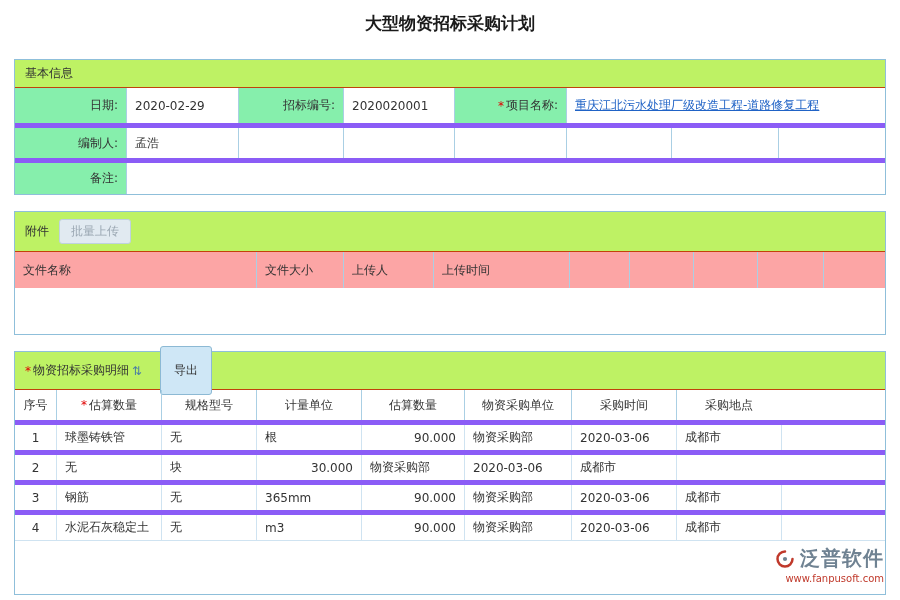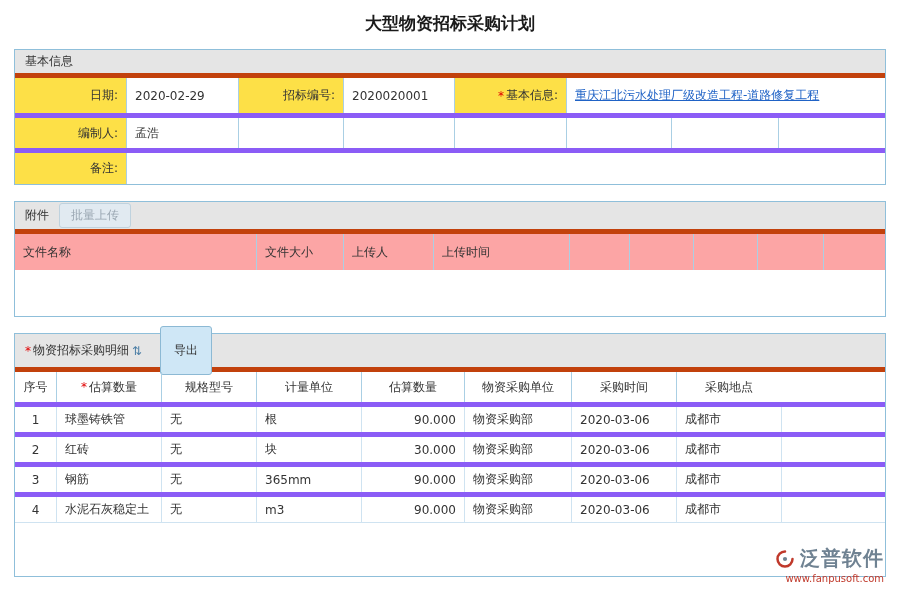--- a/index.html
+++ b/index.html
@@ -3,41 +3,41 @@
 <meta charset="utf-8">
 <style>
   * { box-sizing: border-box; margin: 0; padding: 0; }
   html,body { width: 900px; height: 600px; background: #fff; overflow: hidden; }
   body {
     font-family: "DejaVu Sans", "Liberation Sans", sans-serif;
     font-size: 12px; color: #333; position: relative;
   }
   .page-title {
     text-align: center; font-size: 17px; font-weight: bold; color: #1a1a1a;
-    padding: 12px 0 14px;
+    padding: 12px 0 24px;
   }
   .section { margin: 0 14px 16px; border: 1px solid #8fbfda; background: #fff; }
   .sec-bar {
-    background: #e5e5e5; display: flex; align-items: center;
-    padding: 0 10px; border-bottom: 5px solid #c2410c; gap: 10px;
+    background: #bef264; display: flex; align-items: center;
+    padding: 0 10px; border-bottom: 1px solid #c2410c; gap: 10px;
   }
   .sec-bar.basic { height: 28px; }
-  .sec-bar.attach { height: 32px; }
+  .sec-bar.attach { height: 40px; }
   .sec-bar.detail { height: 38px; }
 
   
   .grid-row { display: grid; }
   .grid-row + .grid-row { border-top: 5px solid #8b5cf6; }
   .cell {
     display: flex; align-items: center; padding: 0 8px;
     border-left: 1px solid #aacfe4; min-width: 0; overflow: hidden;
     white-space: nowrap;
   }
   .cell:first-child { border-left: none; }
-  .lbl { background: #fde047; justify-content: flex-end; text-align: left; }
+  .lbl { background: #86efac; justify-content: flex-end; text-align: left; }
 
   
   .bi-row1 { grid-template-columns: 111px 112px 105px 111px 112px 1fr; height: 35px; }
   .bi-row2 { grid-template-columns: 111px 112px 105px 111px 112px 105px 107px 1fr; height: 35px; }
   .bi-row3 { grid-template-columns: 111px 1fr; height: 36px; }
   .req { color: #e00000; margin-right: 2px; }
   a.proj-link { color: #2063c6; text-decoration: underline; cursor: pointer; }
 
   
   .att-head { grid-template-columns: 241px 87px 90px 136px 60px 64px 64px 66px 1fr; height: 36px; }
@@ -82,21 +82,21 @@
     <span>基本信息</span>
   </div>
 
   <div class="grid-row bi-row1">
     <div class="cell lbl">日期:</div>
     <div class="cell">2020-02-29</div>
     <div class="cell lbl">招标编号:</div>
     <div class="cell">2020020001</div>
     <div class="cell lbl">
       <span class="req">*</span>
-      <span>基本信息:</span>
+      <span>项目名称:</span>
     </div>
     <div class="cell">
       <a class="proj-link">重庆江北污水处理厂级改造工程-道路修复工程</a>
     </div>
   </div>
 
   <div class="grid-row bi-row2">
     <div class="cell lbl">编制人:</div>
     <div class="cell">孟浩</div>
     <div class="cell"></div>
@@ -164,21 +164,20 @@
     <div class="cell">根</div>
     <div class="cell num">90.000</div>
     <div class="cell">物资采购部</div>
     <div class="cell">2020-03-06</div>
     <div class="cell">成都市</div>
     <div class="cell"></div>
   </div>
 
   <div class="grid-row dt-cols dt-row">
     <div class="cell">2</div>
-    <div class="cell">红砖</div>
     <div class="cell">无</div>
     <div class="cell">块</div>
     <div class="cell num">30.000</div>
     <div class="cell">物资采购部</div>
     <div class="cell">2020-03-06</div>
     <div class="cell">成都市</div>
     <div class="cell"></div>
   </div>
 
   <div class="grid-row dt-cols dt-row">

